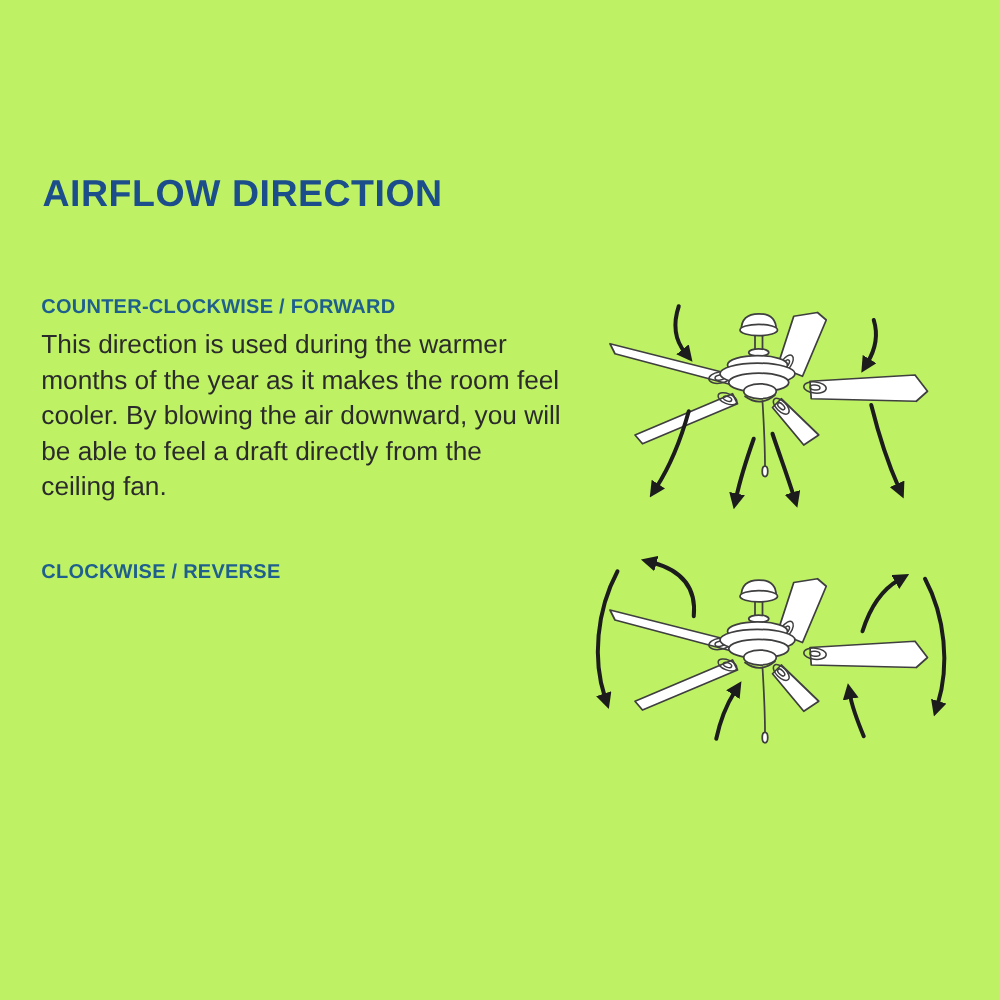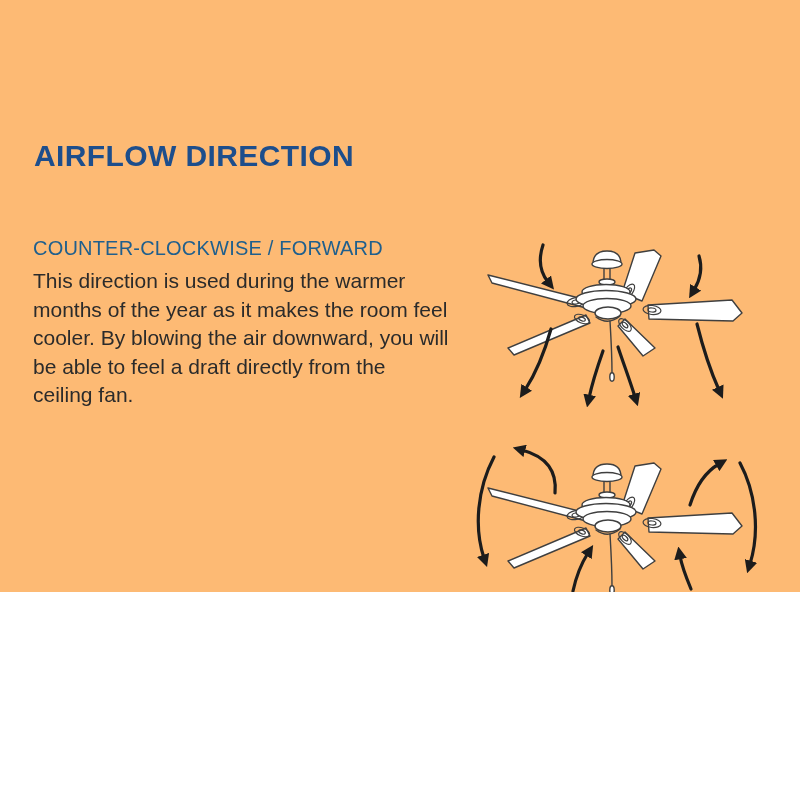--- a/index.html
+++ b/index.html
@@ -1,37 +1,37 @@
 <!DOCTYPE html>
 <html><head>
 <meta charset="utf-8">
 <style>
   * { margin: 0; padding: 0; box-sizing: border-box; }
   html, body { background: #ffffff; }
   .canvas {
     position: relative;
     width: 800px;
-    height: 592px;
-    background: #fdba74;
+    height: 800px;
+    background: #bef264;
     overflow: hidden;
     font-family: "Liberation Sans", sans-serif;
   }
   .page-title {
     position: absolute;
     left: 34px;
     top: 139px;
     font-size: 30px;
     font-weight: 700;
     letter-spacing: 0.4px;
     color: #1d4e8c;
   }
   .section { position: absolute; left: 33px; width: 480px; }
   .section h2 {
-    font-size: 20px;
-    font-weight: 400;
+    font-size: 16px;
+    font-weight: 700;
     letter-spacing: 0.2px;
     color: #1f5f8d;
     margin: 0 0 7px 0;
   }
   .section p {
     font-size: 21px;
     line-height: 28.5px;
     color: #2b2b2b;
     white-space: pre-line;
     margin: 0;
@@ -59,20 +59,21 @@
   <section class="section" id="section-1">
     <h2>COUNTER-CLOCKWISE / FORWARD</h2>
     <p>This direction is used during the warmer
 months of the year as it makes the room feel
 cooler. By blowing the air downward, you will
 be able to feel a draft directly from the
 ceiling fan.</p>
   </section>
 
   <section class="section" id="section-2">
+    <h2>CLOCKWISE / REVERSE</h2>
   </section>
 
   <figure class="fan-figure" id="fan-figure-1">
     <svg viewBox="0 0 360 208" xmlns="http://www.w3.org/2000/svg">
       <defs>
         <marker id="ah" viewBox="0 0 10 10" refX="2.5" refY="5" markerWidth="4" markerHeight="4" orient="auto-start-reverse">
           <path d="M0,0 L10,5 L0,10 Z" fill="#1c1c1c"></path>
         </marker>
         <g id="fan-art" stroke="#3f3f3f" stroke-width="1.4" fill="#ffffff" stroke-linejoin="round" stroke-linecap="round">
 

